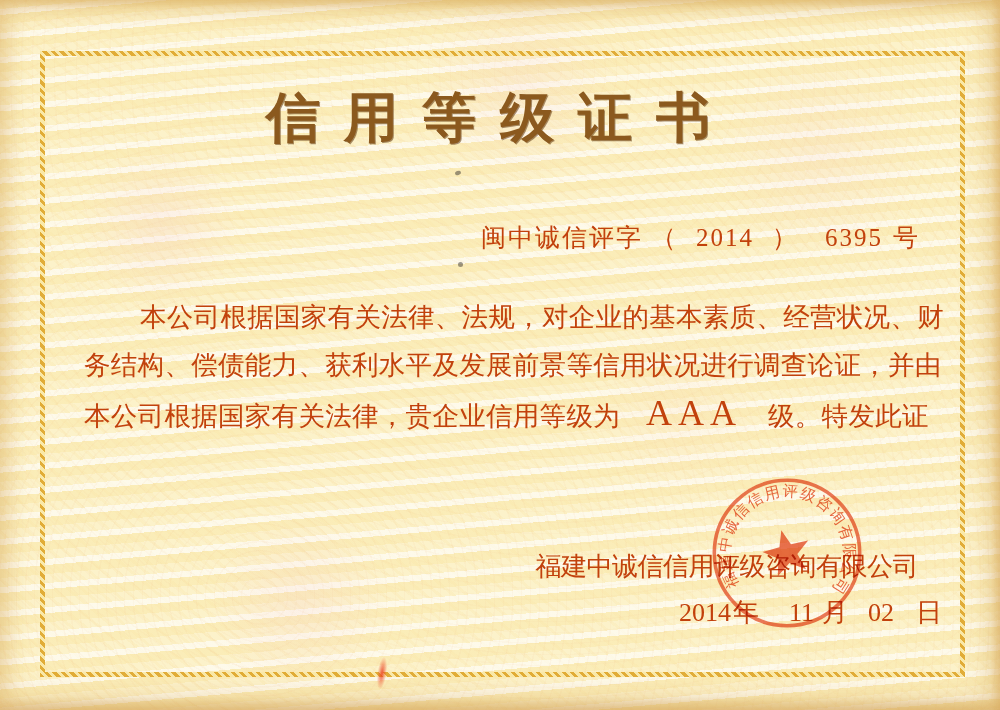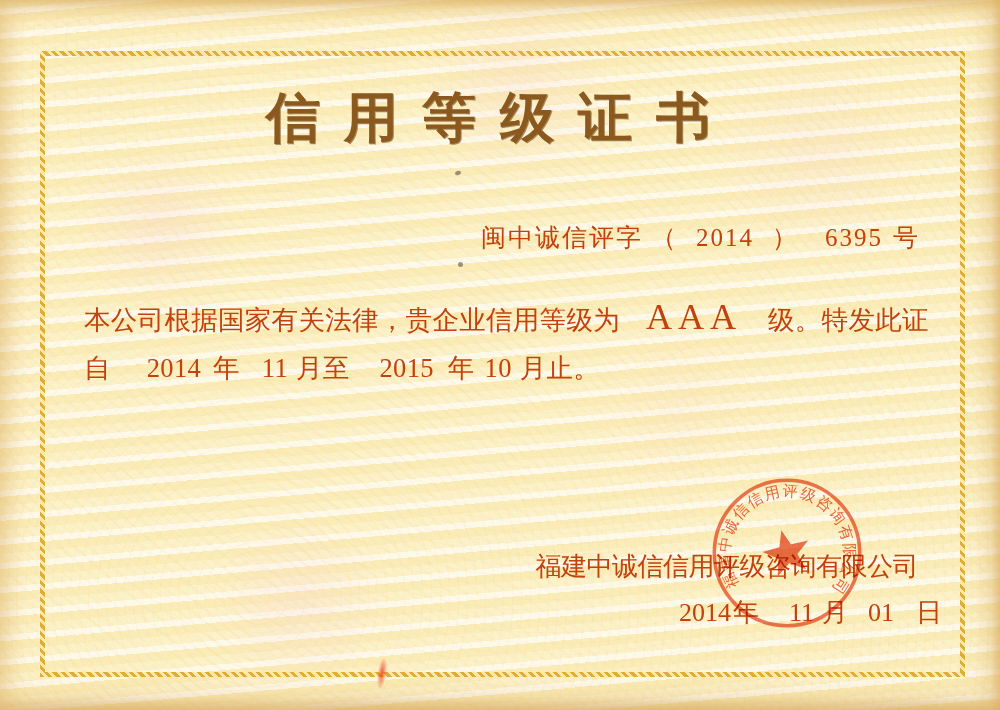--- a/index.html
+++ b/index.html
@@ -115,30 +115,29 @@
   <div class="bg"></div>
   <div class="frame"></div>
 
   <h1 class="title">信用等级证书</h1>
 
   <div class="ref ink">
     <span class="t0">闽中诚信评字</span><span class="t1">（</span><span class="t2">2014</span><span class="t3">）</span><span class="t4">6395</span><span>号</span>
   </div>
 
   <div class="bodytext ink">
+    <div class="line indent">本公司根据国家有关法律、法规，对企业的基本素质、经营状况、财</div>
+    <div class="line">务结构、偿债能力、获利水平及发展前景等信用状况进行调查论证，并由</div>
     <div class="line"><span class="gap-l">本公司根据国家有关法律，贵企业信用等级为</span><span class="rating gap-r">AAA</span><span>级。特发此证</span></div>
-    <div class="line l4">
-      <span class="k0">自</span><span class="k1">2014</span><span class="k2">年</span><span class="k3">11</span><span class="k4">月至</span><span class="k5">2015</span><span class="k6">年</span><span class="k7">10</span><span>月止。</span>
-    </div>
   </div>
 
   <div class="issuer ink">福建中诚信信用评级咨询有限公司</div>
 
   <div class="issue-date ink">
-    <span class="d0">2014</span><span class="d1">年</span><span class="d2">11</span><span class="d3">月</span><span class="d4">01</span><span>日</span>
+    <span class="d0">2014</span><span class="d1">年</span><span class="d2">11</span><span class="d3">月</span><span class="d4">02</span><span>日</span>
   </div>
 
   <svg class="seal" viewBox="0 0 170 170" xmlns="http://www.w3.org/2000/svg">
     <g fill="none" stroke="#e4512a">
       <circle cx="85" cy="85" r="71" stroke-width="3.5" opacity=".9"></circle>
     </g>
     <defs>
       <path id="sealArc" d="M 39.2,117.8 A 56,56 0 1 1 130.8,117.8" fill="none"></path>
     </defs>
     <text font-size="15" fill="#e4512a" letter-spacing="1.5" font-family="Liberation Sans, sans-serif">

